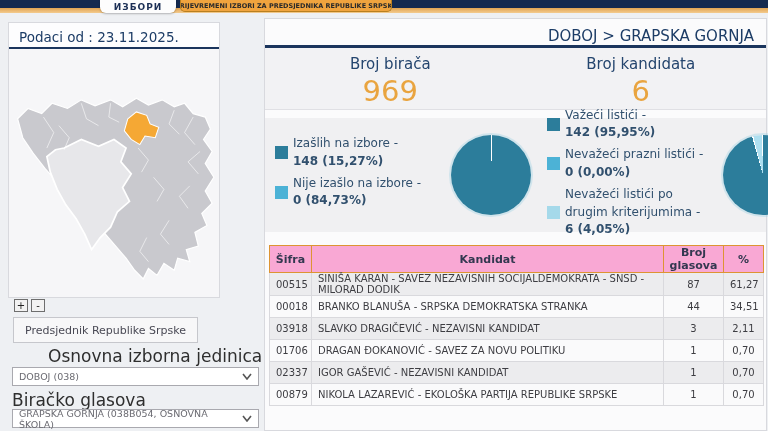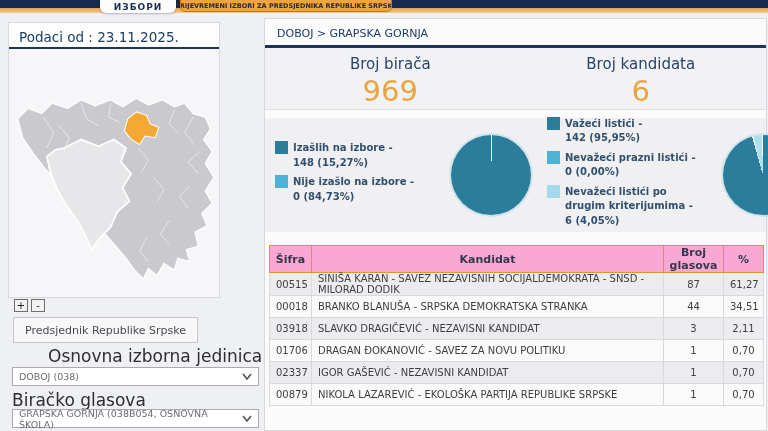--- a/index.html
+++ b/index.html
@@ -42,32 +42,32 @@
   .selectbox { position:absolute; left:12px; width:247px; height:19px; background:#fff;
                border:1px solid #a9a9af; display:flex; align-items:center; justify-content:space-between;
                padding:0 6px; font-size:9.5px; color:#6b6b72; cursor:pointer; }
   #sel-unit    { top:367px; }
   #sel-station { top:409px; }
   .chev { width:10px; height:7px; flex:none; }
 
   
   .right-card { position:absolute; left:264px; top:18px; width:503px; height:413px;
                 background:#fbfbfc; border:1px solid #d8d9de; }
-  .breadcrumb { height:26px; padding:8px 12px 0; font-size:11px; color:#1c3c66; }
+  .breadcrumb { height:26px; padding:8px 12px 0; font-size:15px; color:#1c3c66;text-align:right; }
   .crumb-rule { height:3px; background:#1b355d; }
 
   .stats-band { height:62px; background:#f2f2f4; border-bottom:1px solid #e0e0e4; display:flex; }
   .stat { flex:1; text-align:center; padding-top:7px; }
   .stat-label { font-size:15px; color:#24456e; }
   .stat-value { font-size:29px; color:#e9a43f; margin-top:1px; }
 
   .pie-band { margin-top:8px; height:114px; background:#f0f0f2; display:flex; }
   .pie-half { flex:1; display:flex; align-items:center; padding:8px 6px 8px 10px; }
   .legend { width:158px; flex:none; }
-  .li { display:flex; margin-bottom:5px; font-size:10px; color:#31506e; line-height:1.45;font-weight:bold; }
+  .li { display:flex; align-items:center; margin-bottom:5px; font-size:12px; color:#31506e; line-height:1.45; }
   .sq { width:13px; height:13px; margin-right:5px; flex:none; }
   .sq-dark  { background:#2c7d9b; }
   .sq-mid   { background:#4cb2d6; }
   .sq-light { background:#a5d9ea; }
   .li b { white-space:pre; }
   .pie { width:80px; height:80px; border-radius:50%; margin-left:18px; flex:none;
          box-shadow:0 0 0 2px rgba(150,205,225,.35); }
   #pie-turnout { background:conic-gradient(#ffffff 0deg 2deg, #2c7d9b 2deg 360deg); }
   #pie-ballots { background:conic-gradient(#2c7d9b 0deg 344deg, #ffffff 344deg 346deg,
                                            #aedff0 346deg 358.5deg, #ffffff 358.5deg 360deg); }

